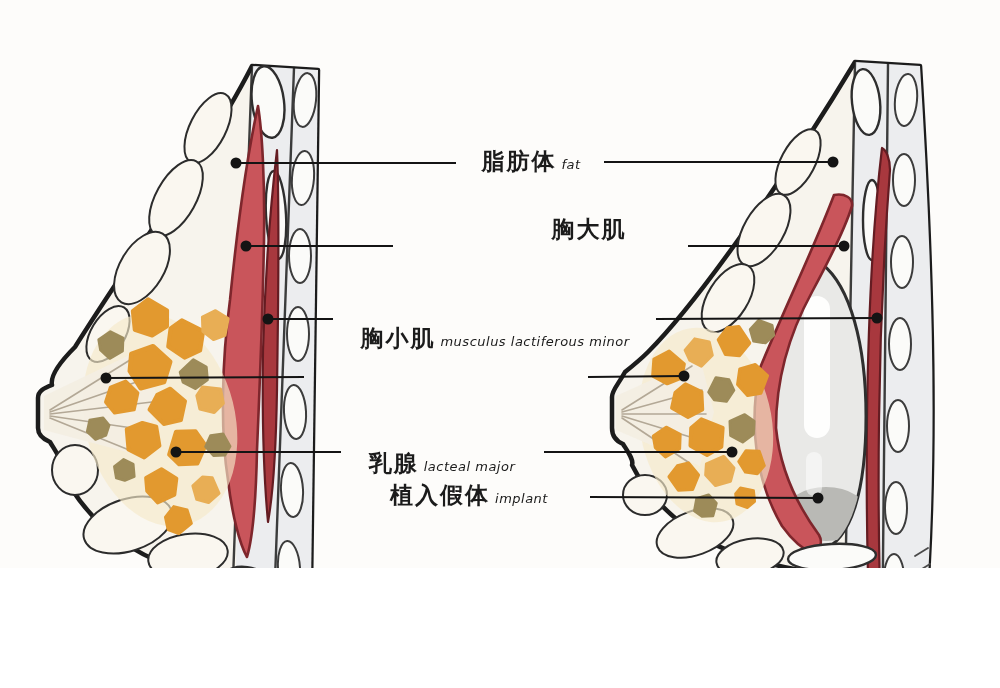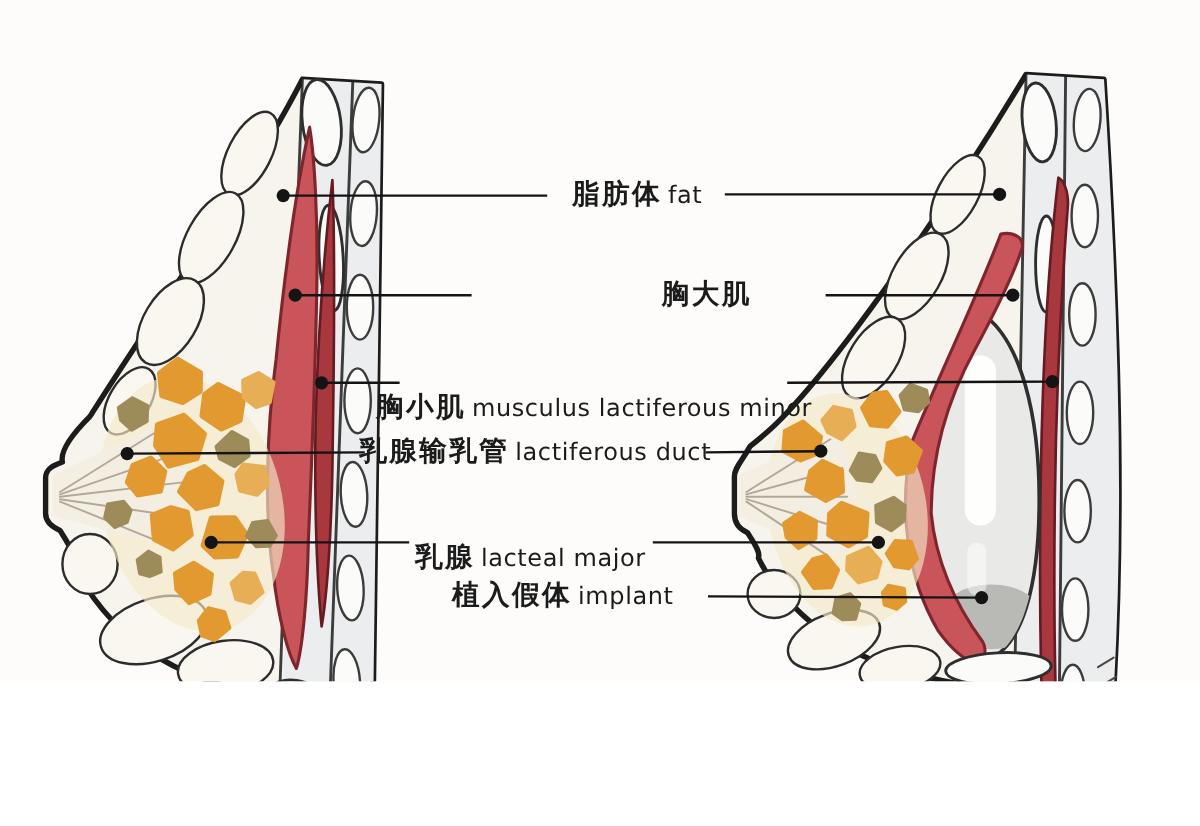--- a/index.html
+++ b/index.html
@@ -30,21 +30,21 @@
   .impHi{fill:#ffffff;}
   .hatch{stroke:#4a4a4a;stroke-width:1.8;stroke-linecap:round;}
   .callout{stroke:var(--callout);stroke-width:2;}
   .cdot{fill:var(--callout);}
   
   .label{
     position:absolute;display:flex;align-items:baseline;justify-content:center;
     white-space:nowrap;transform:translateY(-54%);color:#1b1b1b;
   }
   .label .zh{font-weight:700;font-size:23px;letter-spacing:2px;}
-  .label .en{font-size:20px;margin-left:5px;letter-spacing:.5px;}
+  .label .en{font-size:13px;margin-left:5px;letter-spacing:.5px;font-style:italic;}
 </style>
 </head>
 <body>
 
 <div id="stage">
   <svg width="1000" height="688" viewBox="0 0 1000 688">
     <defs>
       <path id="lobA" d="M-4,-14 L12,-8 L14,4 L4,13 L-10,11 L-14,-3 Z"></path>
       <path id="lobB" d="M-12,-9 L2,-14 L13,-4 L9,9 L-6,13 L-13,2 Z"></path>
       <path id="lobC" d="M-9,-11 L8,-12 L13,1 L6,11 L-8,10 L-13,-2 Z"></path>
@@ -234,31 +234,27 @@
 
       <line class="callout" x1="590" y1="497" x2="818" y2="498"></line>
       <circle class="cdot" cx="818" cy="498" r="5.5"></circle>
     </g>
   </svg>
 
   <div class="label" style="left:458px;top:163px;width:146px;">
     <span class="zh">脂肪体</span>
       <span class="en">fat</span>
   </div>
-  <div class="label" style="left:395px;top:246px;width:292px;padding-left:48px;">
+  <div class="label" style="left:395px;top:231px;width:292px;padding-left:48px;">
     <span class="zh">胸大肌</span>
   </div>
   <div class="label" style="left:335px;top:340px;width:320px;">
     <span class="zh">胸小肌</span>
       <span class="en">musculus lactiferous minor</span>
   </div>
-  <div class="label" style="left:305px;top:377px;width:282px;">
-    <span class="zh">乳腺输乳管</span>
-      <span class="en">lactiferous duct</span>
-  </div>
   <div class="label" style="left:342px;top:465px;width:200px;">
     <span class="zh">乳腺</span>
       <span class="en">lacteal major</span>
   </div>
   <div class="label" style="left:350px;top:497px;width:238px;">
     <span class="zh">植入假体</span>
       <span class="en">implant</span>
   </div>
 </div>
 

